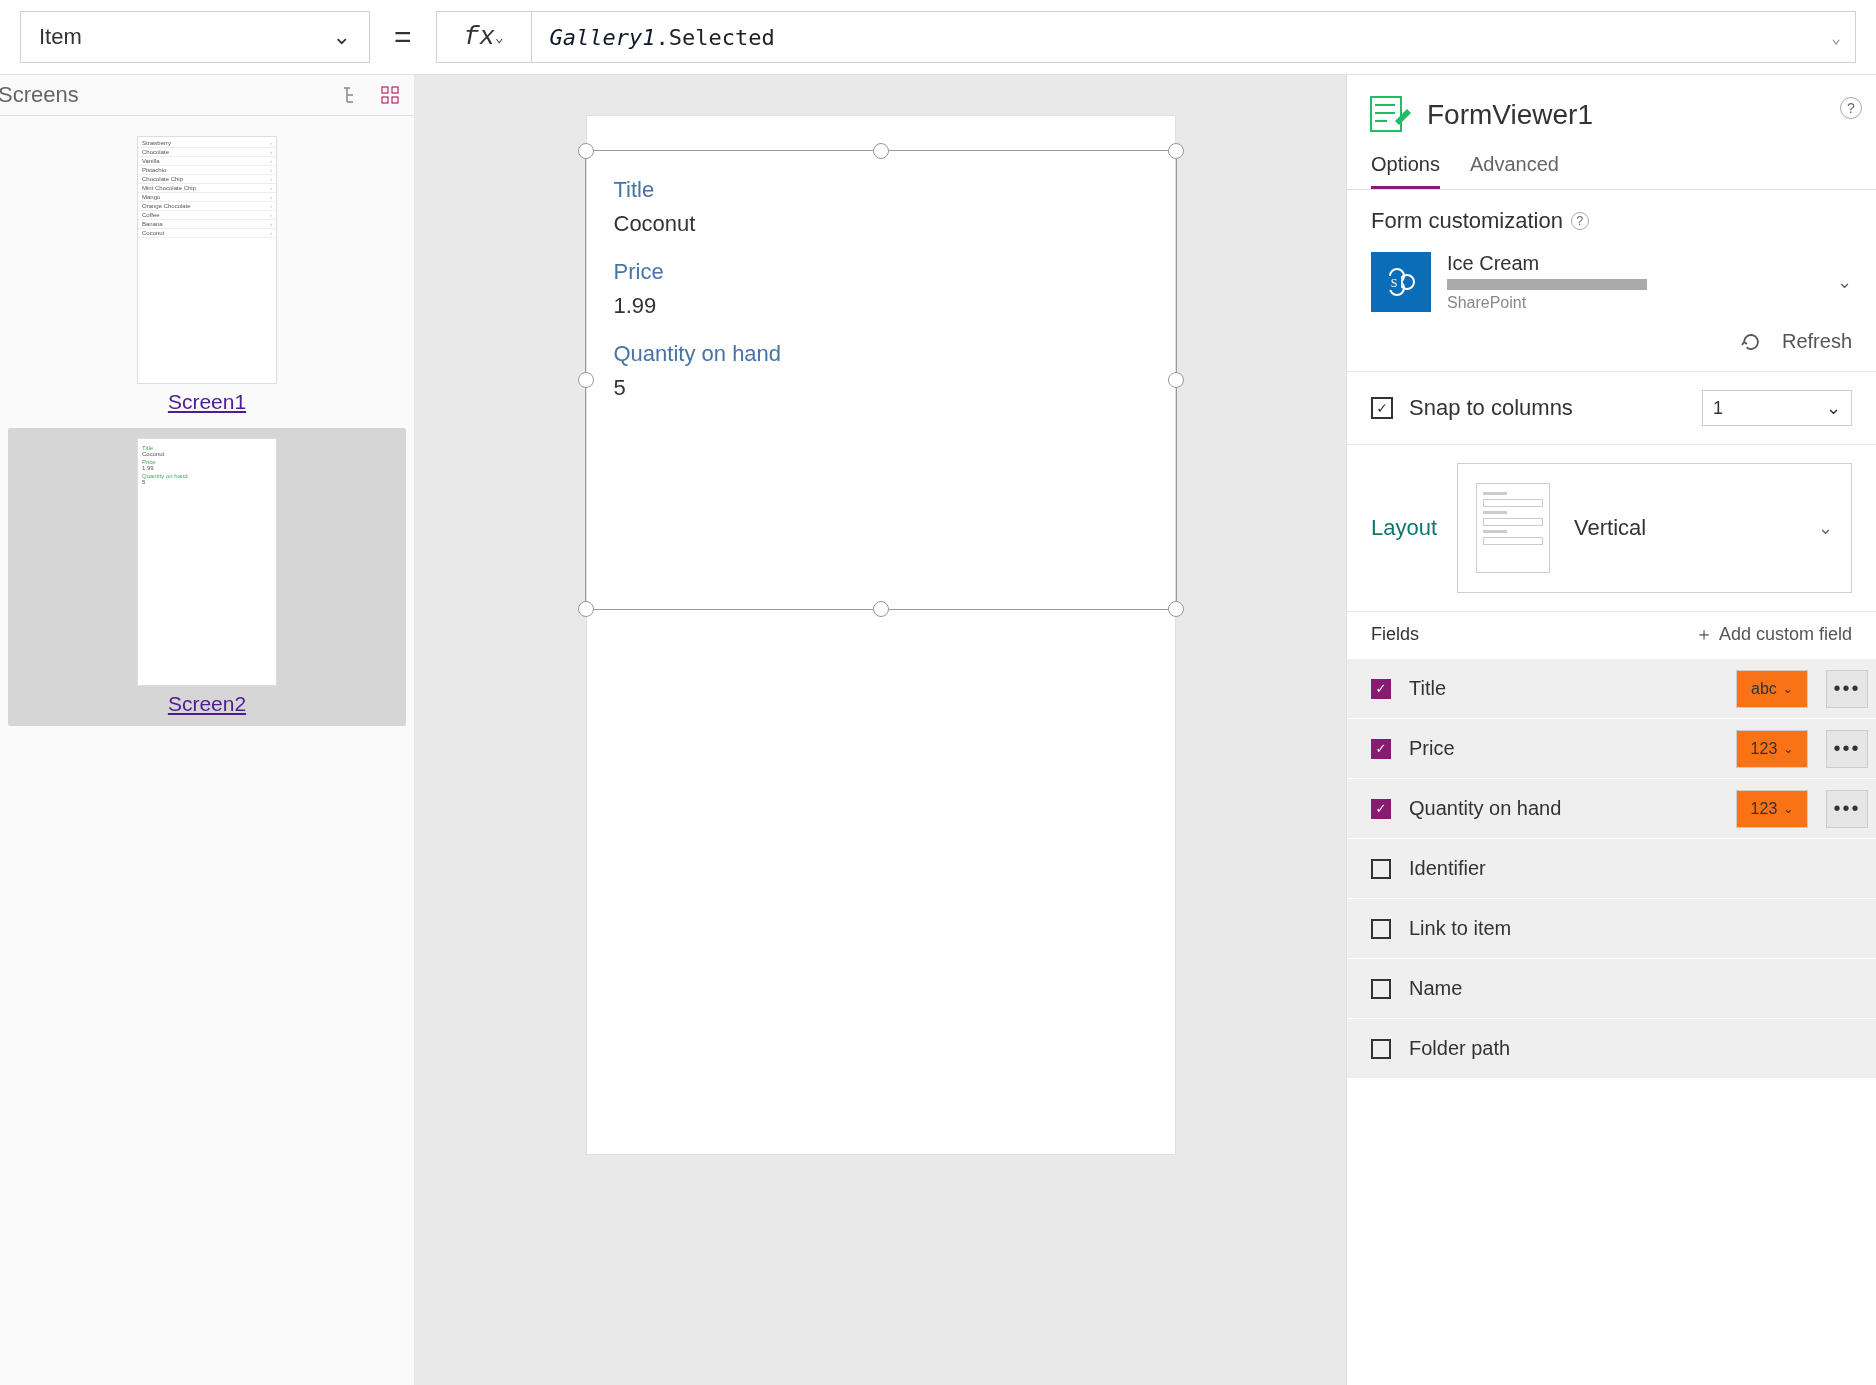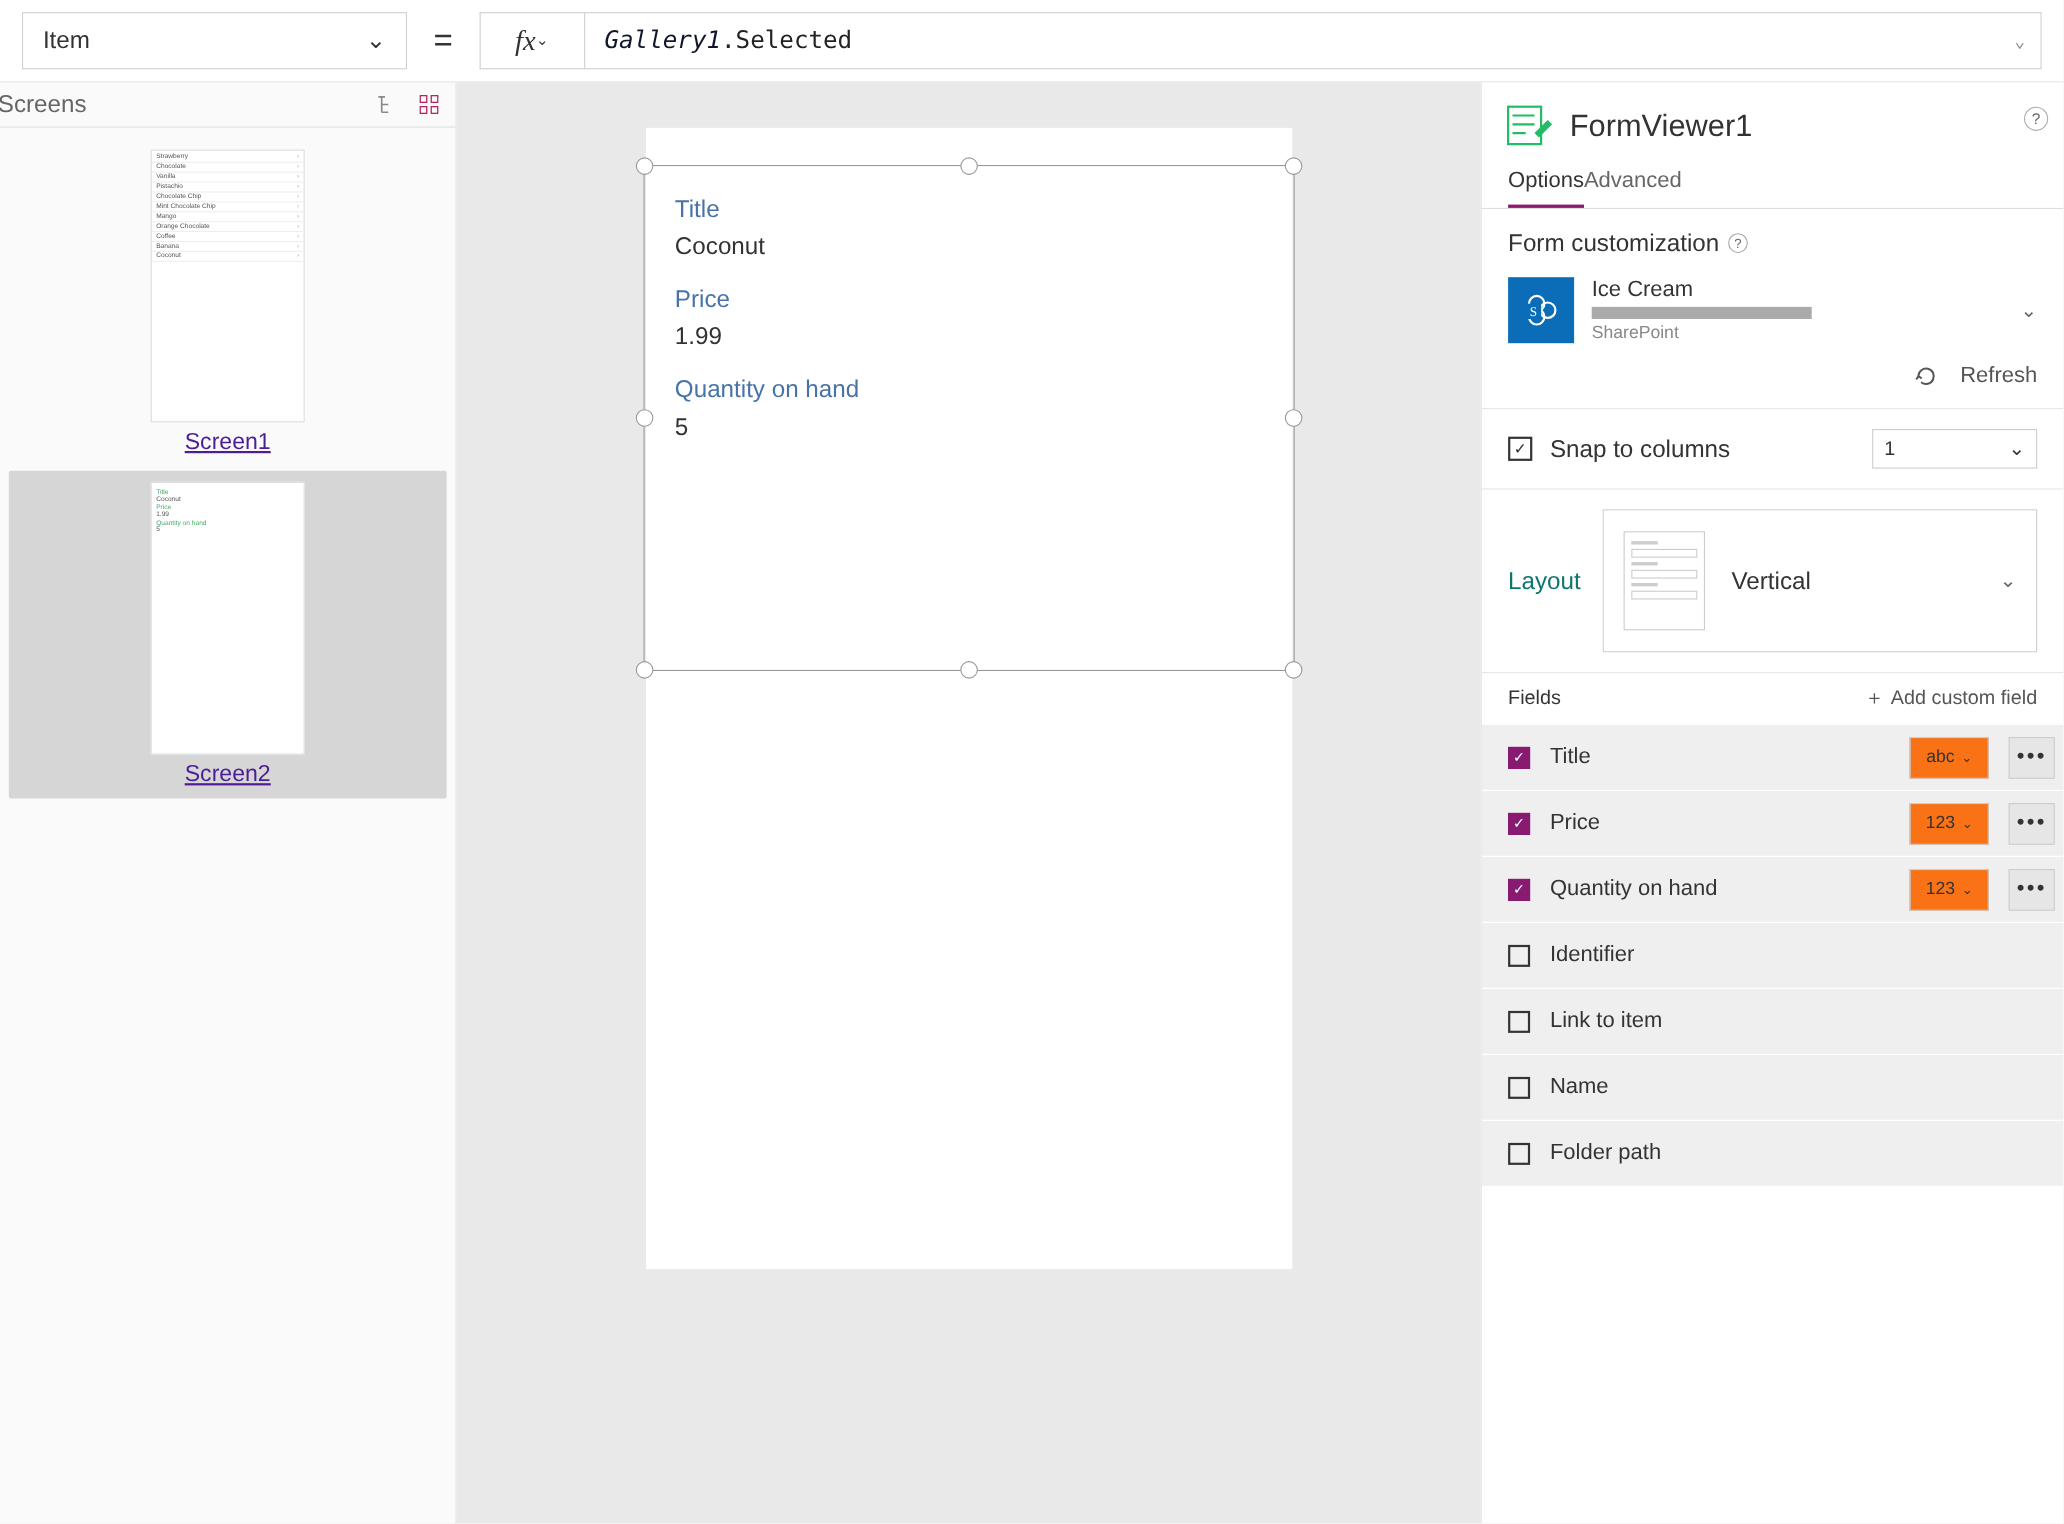--- a/index.html
+++ b/index.html
@@ -43,21 +43,21 @@
   .eq { font-size: 30px; margin: 0 24px; color: #333; }
   .fx-btn {
     width: 95px;
     height: 52px;
     display: flex;
     align-items: center;
     justify-content: center;
     border: 1px solid #d0d0d0;
     border-right: none;
     font-style: italic;
-    font-family: Liberation Serif, serif;
+    font-family: Liberation Mono, monospace;
     font-size: 26px;
     cursor: pointer;
     gap: 0;
   }
   .fx-btn .chev { font-size: 14px; font-style: normal;}
   .formula-input {
     flex: 1;
     height: 52px;
     display: flex;
     align-items: center;
@@ -204,20 +204,21 @@
     border-radius: 50%;
     display: flex;
     align-items: center;
     justify-content: center;
     font-size: 14px;
     color: #666;
     cursor: pointer;
   }
   .tabs {
     display: flex;
+    gap: 30px;
     padding: 16px 24px 0;
     border-bottom: 1px solid #ddd;
   }
   .tab {
     padding-bottom: 10px;
     font-size: 20px;
     color: #666;
     cursor: pointer;
   }
   .tab.active {

